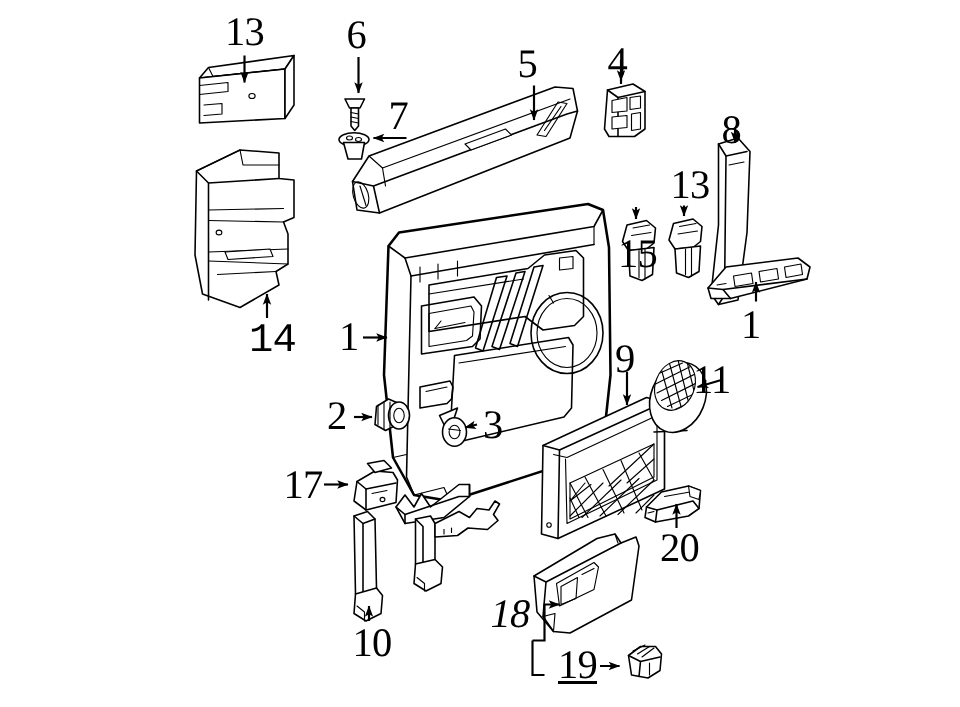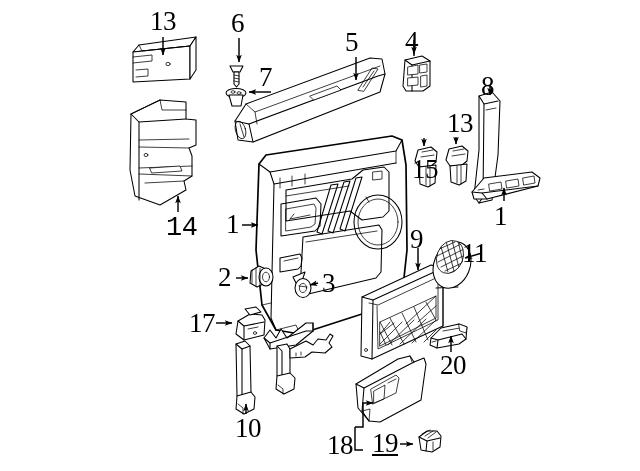--- a/index.html
+++ b/index.html
@@ -333,16 +333,16 @@
 <div class="callout" style="left:494px;top:203px;" title="Angled multi-button switch strip">1</div>
 <div class="callout" style="left:166px;top:215px;font-family:Liberation Mono, monospace;" title="Stepped front lower pillar trim panel">14</div>
 <div class="callout" style="left:226px;top:211px;" title="Main front door interior trim panel with armrest recess and speaker opening">1</div>
 <div class="callout" style="left:218px;top:264px;" title="Push-in grommet retainer clip">2</div>
 <div class="callout" style="left:322px;top:270px;" title="Trim panel screw with washer head">3</div>
 <div class="callout" style="left:410px;top:226px;" title="Door map pocket with mesh net">9</div>
 <div class="callout" style="left:462px;top:240px;" title="Oval mesh speaker grille">11</div>
 <div class="callout" style="left:189px;top:310px;" title="Wire harness retaining clip">17</div>
 <div class="callout" style="left:440px;top:352px;" title="Small curved handle bezel">20</div>
 <div class="callout" style="left:235px;top:415px;" title="Interior trim reinforcement bracket">10</div>
-<div class="callout" style="left:327px;top:432px;" title="Lower corner trim cover">18</div>
+<div class="callout" style="left:327px;top:396px;font-style:italic;" title="Lower corner trim cover">18</div>
 <div class="callout" style="left:372px;top:430px;text-decoration:underline;" title="Cover retainer clip">19</div>
 
 </div>
 
 </body></html>

